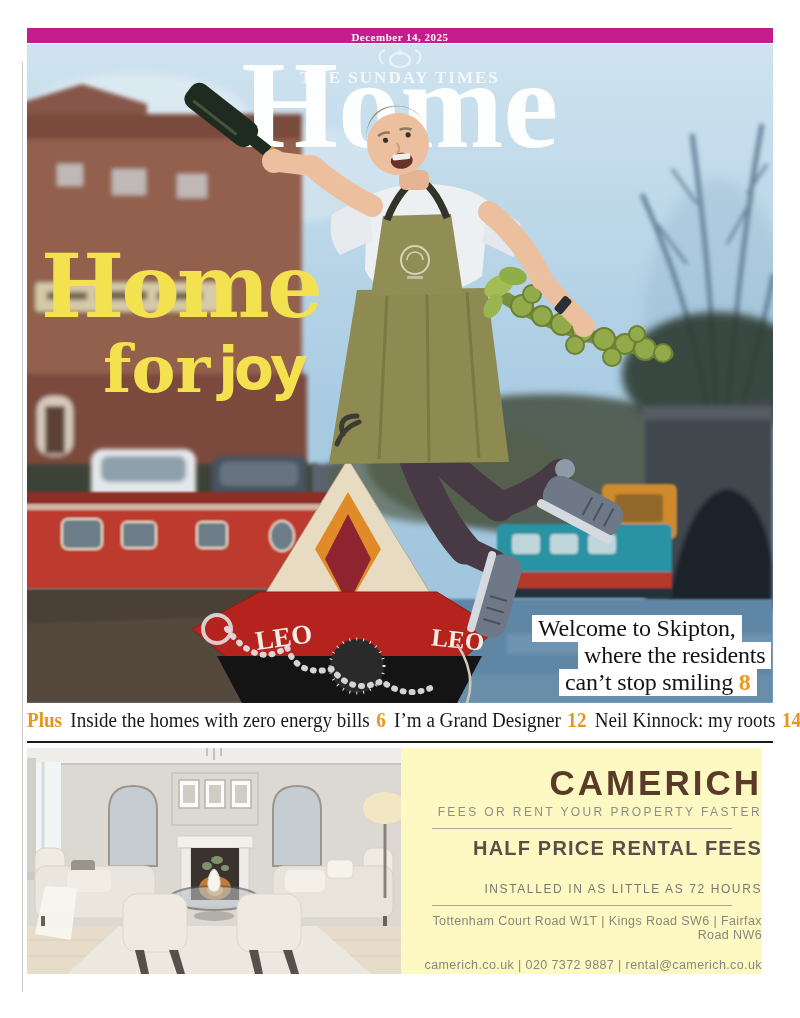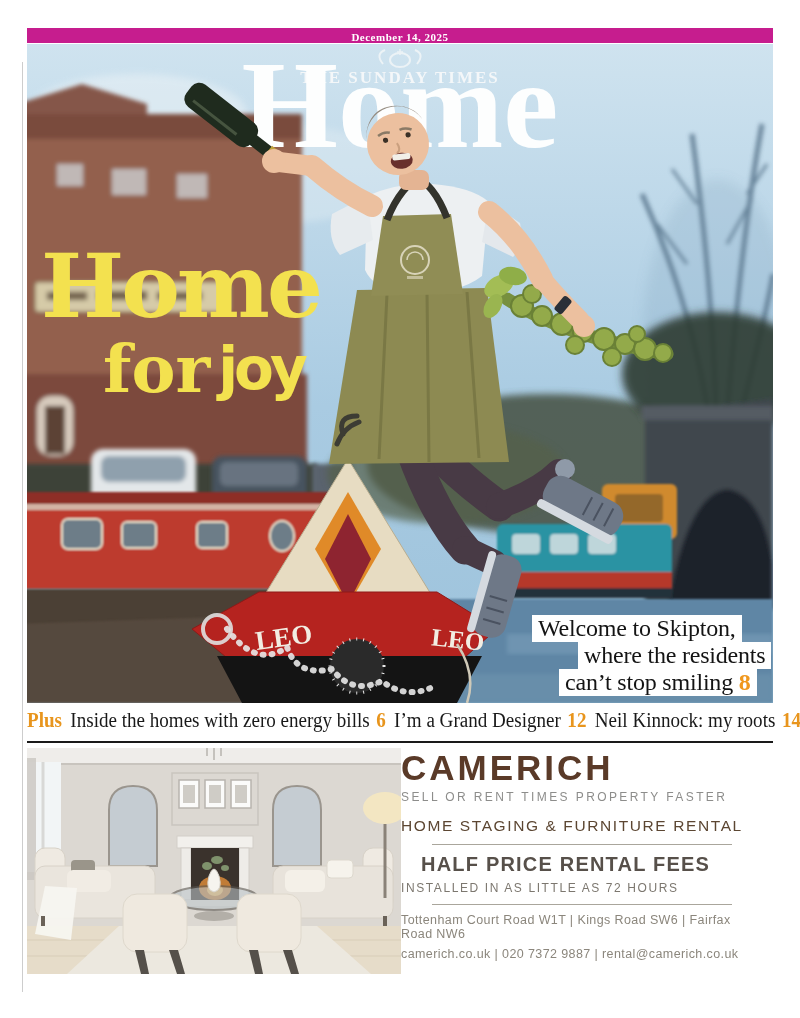--- a/index.html
+++ b/index.html
@@ -36,31 +36,31 @@
               line-height:30px;}
   .plus-label{color:#e8951d;font-weight:bold;margin-right:9px;}
   .plus-text{margin-right:7px;}
   .plus-page{color:#e8951d;font-weight:bold;margin-right:9px;}
 
   .divider{position:absolute;left:27px;top:741px;width:746px;height:2px;background:#1a1a1a;}
 
   
   .ad{position:absolute;left:27px;top:748px;width:735px;height:226px;display:flex;background:#e3e8e1;}
   .ad-photo{position:relative;width:374px;height:226px;overflow:hidden;background:#dcd8d2;flex:none;}
-  .ad-panel{flex:1;background:#ffffff;text-align:left;font-family:"Liberation Sans",sans-serif;
-            padding-top:2px;}
+  .ad-panel{flex:1;background:#fef9c3;text-align:right;font-family:"Liberation Sans",sans-serif;
+            padding-top:17px;}
   .ad-brand{font-size:35px;font-weight:800;letter-spacing:3px;color:#5a3a28;line-height:1.05;}
   .ad-tagline{font-size:12px;letter-spacing:2.4px;color:#8d8d8b;margin-top:3px;}
   .ad-service{font-size:15.5px;letter-spacing:1.6px;color:#5c4632;margin-top:13px;}
   .ad-rule{width:300px;height:1px;background:#aaa69c;margin:9px auto 8px auto;}
   .ad-offer1{font-size:20px;letter-spacing:1.2px;color:#57504a;font-weight:600;margin-left:20px;}
   .ad-offer2{font-size:18px;letter-spacing:2px;color:#8a857e;margin-top:3px;}
-  .ad-offer3{font-size:12px;letter-spacing:1.6px;color:#7c776f;margin-top:5px;}
+  .ad-offer3{font-size:12px;letter-spacing:1.6px;color:#7c776f;margin-top:22px;}
   .ad-addr{font-size:12.5px;letter-spacing:.4px;color:#8b867c;margin-top:2px;}
-  .ad-contact{font-size:12.5px;letter-spacing:.4px;color:#8b867c;margin-top:6px;}
+  .ad-contact{font-size:12.5px;letter-spacing:.4px;color:#8b867c;margin-top:16px;}
 </style>
 </head>
 <body>
 
 <div class="page">
   <div class="edge-left"></div>
 
   <div class="date-bar">
     <span>December 14, 2025</span>
   </div>
@@ -370,22 +370,21 @@
         <rect x="210" y="146" width="64" height="58" rx="14" fill="#efe9df" stroke="#ded8cc"></rect>
         <polygon points="222,202 228,226 236,226 231,202" fill="#55504a"></polygon>
         <polygon points="256,202 264,226 272,226 265,202" fill="#55504a"></polygon>
 
         <ellipse cx="358" cy="60" rx="22" ry="16" fill="#f3e6c2"></ellipse>
         <line x1="358" y1="76" x2="358" y2="150" stroke="#8a8278" stroke-width="3"></line>
       </svg>
     </div>
     <div class="ad-panel">
       <div class="ad-brand">CAMERICH</div>
-      <div class="ad-tagline">SELL OR RENT TIMES PROPERTY FASTER</div>
-      <div class="ad-service">HOME STAGING &amp; FURNITURE RENTAL</div>
+      <div class="ad-tagline">FEES OR RENT YOUR PROPERTY FASTER</div>
       <div class="ad-rule"></div>
       <div class="ad-offer1">HALF PRICE RENTAL FEES</div>
       <div class="ad-offer3">INSTALLED IN AS LITTLE AS 72 HOURS</div>
       <div class="ad-rule"></div>
       <div class="ad-addr">Tottenham Court Road W1T  |  Kings Road SW6  |  Fairfax Road NW6</div>
       <div class="ad-contact">camerich.co.uk  |  020 7372 9887  |  rental@camerich.co.uk</div>
     </div>
   </div>
 </div>
 

